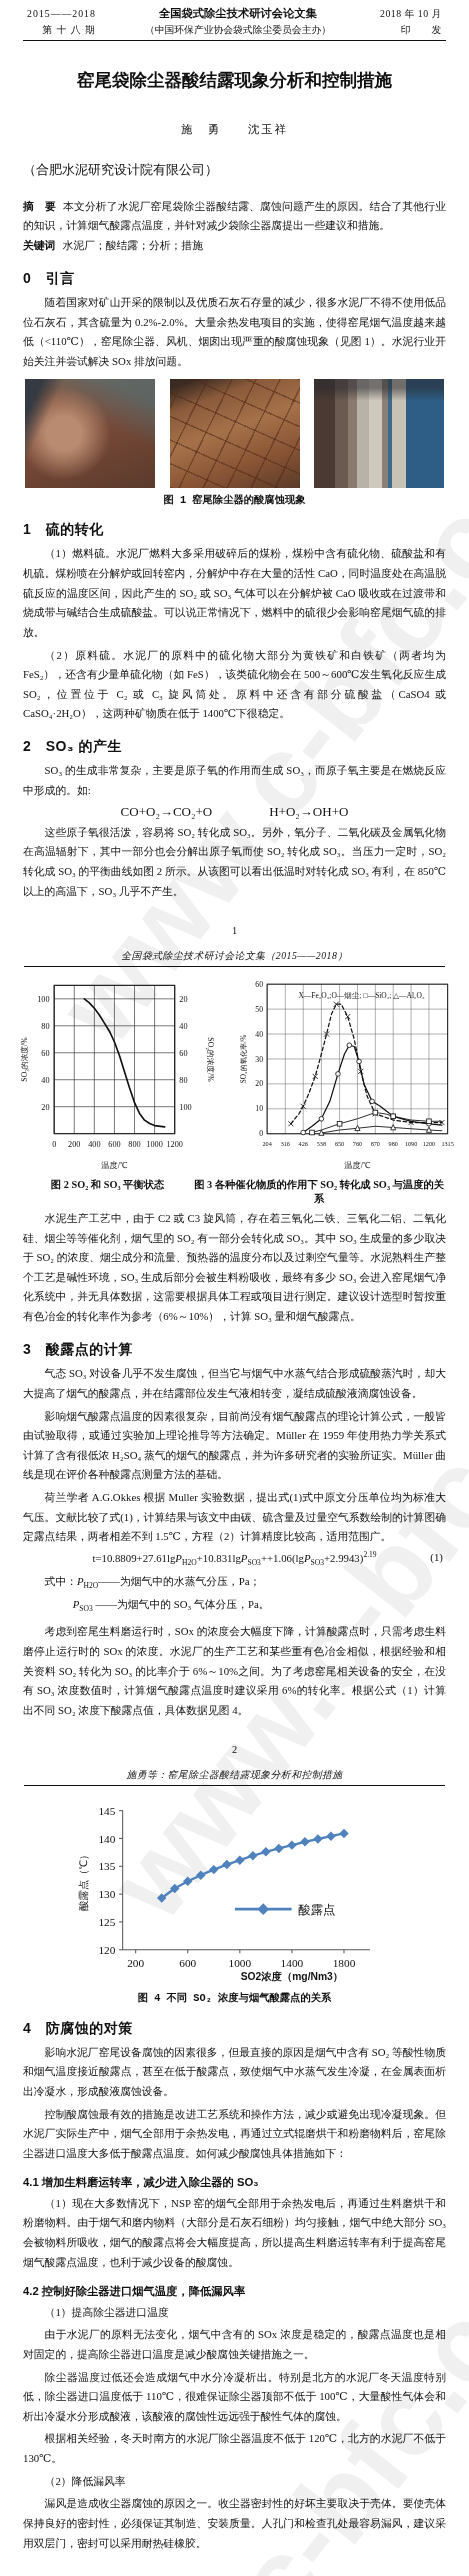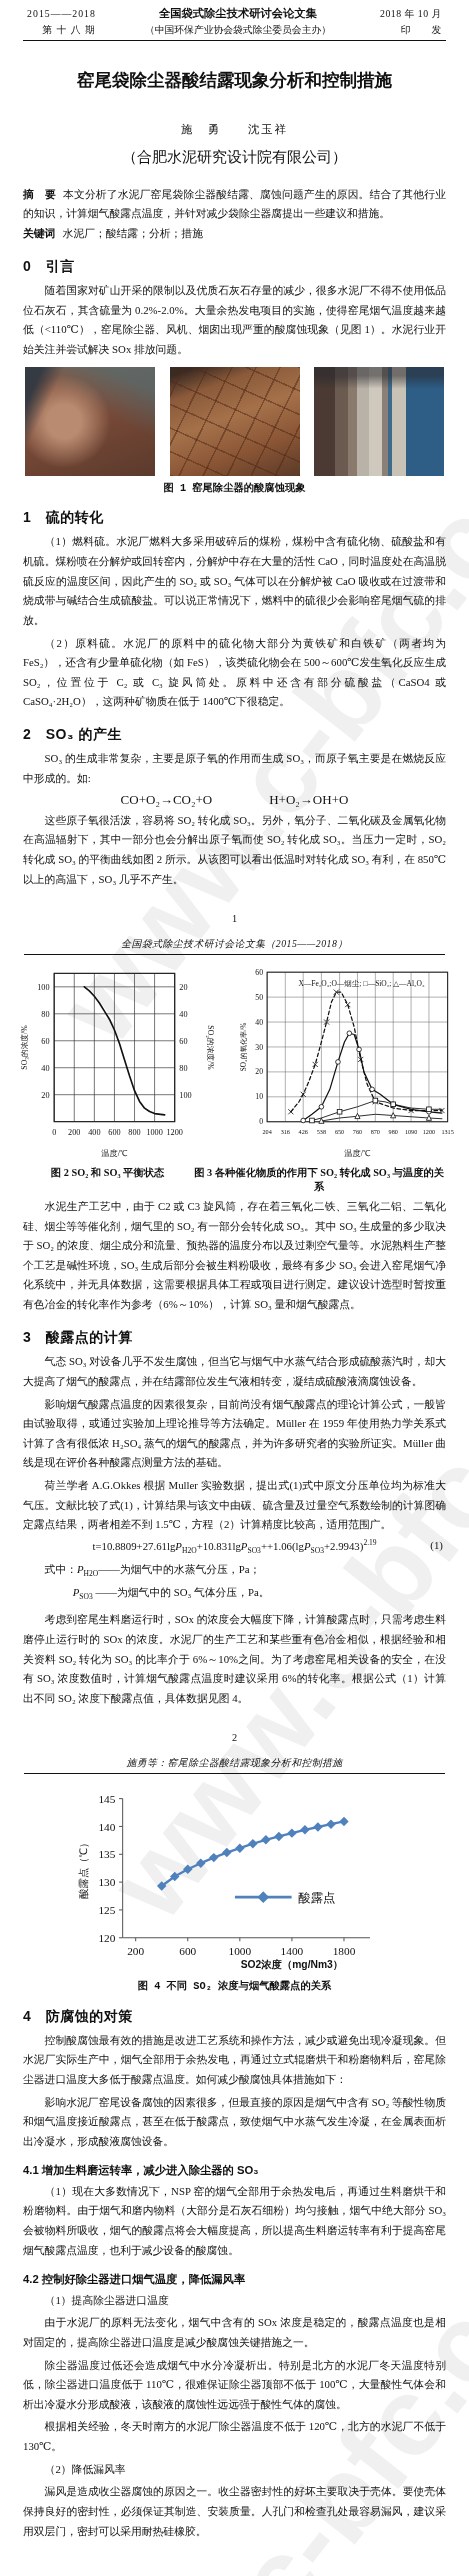--- a/index.html
+++ b/index.html
@@ -30,21 +30,21 @@
   .jh-center{text-align:center;}
   .jh-center .jh-line1{font-family:"Liberation Sans",sans-serif;font-weight:700;font-size:11.3px;}
   .jh-center .jh-line2{font-size:9.8px;}
   .jh-right{text-align:right;letter-spacing:0.5px;}
   
   .title{
     margin:27px 0 0 0;text-align:center;
     font-family:"Liberation Sans",sans-serif;font-weight:700;font-size:17.5px;
   }
   .authors{margin-top:30px;text-align:center;font-size:11.3px;letter-spacing:2.1px;}
-  .affiliation{margin-top:11px;text-align:center;font-size:15px;}
+  .affiliation{margin-top:24px;font-size:13px;}
   
   .abstract{margin:17.5px 0 0 0;font-size:10.8px;line-height:19.6px;text-align:justify;}
   .abstract b,.keywords b{font-family:"Liberation Sans",sans-serif;font-weight:700;margin-right:7.2px;}
   .keywords{margin:0;font-size:10.8px;line-height:19.6px;}
   
   h2.sec{
     margin:14.4px 0 5.2px 0;font-family:"Liberation Sans",sans-serif;
     font-weight:700;font-size:14px;letter-spacing:0.5px;
   }
   h3.subsec{
@@ -352,22 +352,22 @@
             <rect x="-6.5" y="-6.5" width="13" height="13" fill="#4f81bd" transform="translate(512.2105263157895 75.67999999999992) rotate(45)"></rect>
             <rect x="-6.5" y="-6.5" width="13" height="13" fill="#4f81bd" transform="translate(537.4736842105262 70.27999999999994) rotate(45)"></rect>
             <line x1="325.8421052631579" y1="217.16000000000003" x2="435.8421052631579" y2="217.16000000000003" stroke="#4f81bd" stroke-width="5"></line>
             <rect x="-8" y="-8" width="16" height="16" fill="#4f81bd" transform="translate(380.8421052631579 217.16000000000003) rotate(45)"></rect>
             <text x="448.8421052631579" y="226.16000000000003" font-size="24" fill="#111" text-anchor="start" font-family="&quot;Liberation Serif&quot;, serif">酸露点</text>
           </svg></div>
     </div>
     <div class="fig-caption">图 4 不同 SO₂ 浓度与烟气酸露点的关系</div>
 
     <h2 class="sec">4　防腐蚀的对策</h2>
+    <p class="body">影响水泥厂窑尾设备腐蚀的因素很多，但最直接的原因是烟气中含有 SO₂ 等酸性物质和烟气温度接近酸露点，甚至在低于酸露点，致使烟气中水蒸气发生冷凝，在金属表面析出冷凝水，形成酸液腐蚀设备。</p>
     <p class="body">控制酸腐蚀最有效的措施是改进工艺系统和操作方法，减少或避免出现冷凝现象。但水泥厂实际生产中，烟气全部用于余热发电，再通过立式辊磨烘干和粉磨物料后，窑尾除尘器进口温度大多低于酸露点温度。如何减少酸腐蚀具体措施如下：</p>
-    <p class="body">影响水泥厂窑尾设备腐蚀的因素很多，但最直接的原因是烟气中含有 SO₂ 等酸性物质和烟气温度接近酸露点，甚至在低于酸露点，致使烟气中水蒸气发生冷凝，在金属表面析出冷凝水，形成酸液腐蚀设备。</p>
 
     <h3 class="subsec">4.1 增加生料磨运转率，减少进入除尘器的 SO₃</h3>
     <p class="body">（1）现在大多数情况下，NSP 窑的烟气全部用于余热发电后，再通过生料磨烘干和粉磨物料。由于烟气和磨内物料（大部分是石灰石细粉）均匀接触，烟气中绝大部分 SO₃ 会被物料所吸收，烟气的酸露点将会大幅度提高，所以提高生料磨运转率有利于提高窑尾烟气酸露点温度，也利于减少设备的酸腐蚀。</p>
 
     <h3 class="subsec">4.2 控制好除尘器进口烟气温度，降低漏风率</h3>
     <p class="body">（1）提高除尘器进口温度</p>
     <p class="body">由于水泥厂的原料无法变化，烟气中含有的 SOx 浓度是稳定的，酸露点温度也是相对固定的，提高除尘器进口温度是减少酸腐蚀关键措施之一。</p>
     <p class="body">除尘器温度过低还会造成烟气中水分冷凝析出。特别是北方的水泥厂冬天温度特别低，除尘器进口温度低于 110℃，很难保证除尘器顶部不低于 100℃，大量酸性气体会和析出冷凝水分形成酸液，该酸液的腐蚀性远远强于酸性气体的腐蚀。</p>
     <p class="body">根据相关经验，冬天时南方的水泥厂除尘器温度不低于 120℃，北方的水泥厂不低于 130℃。</p>
     <p class="body">（2）降低漏风率</p>

